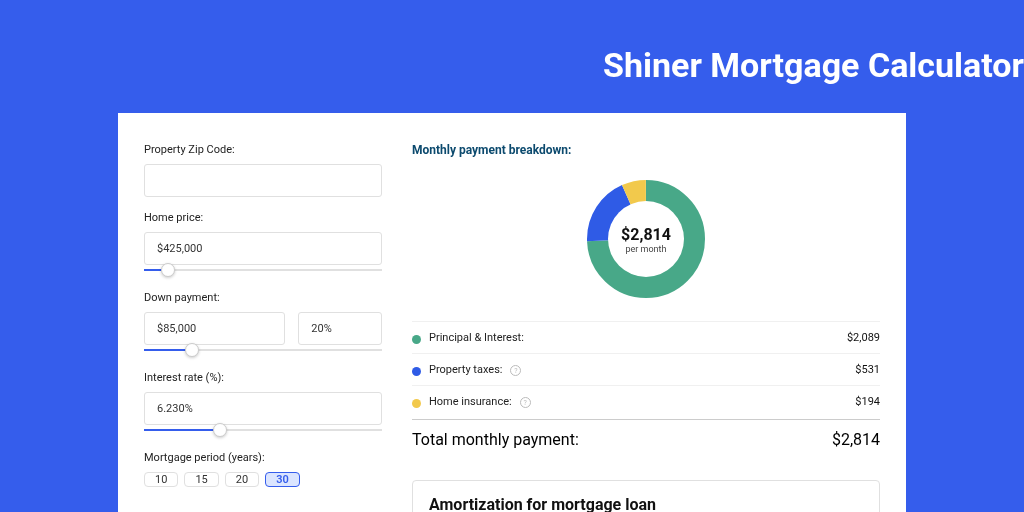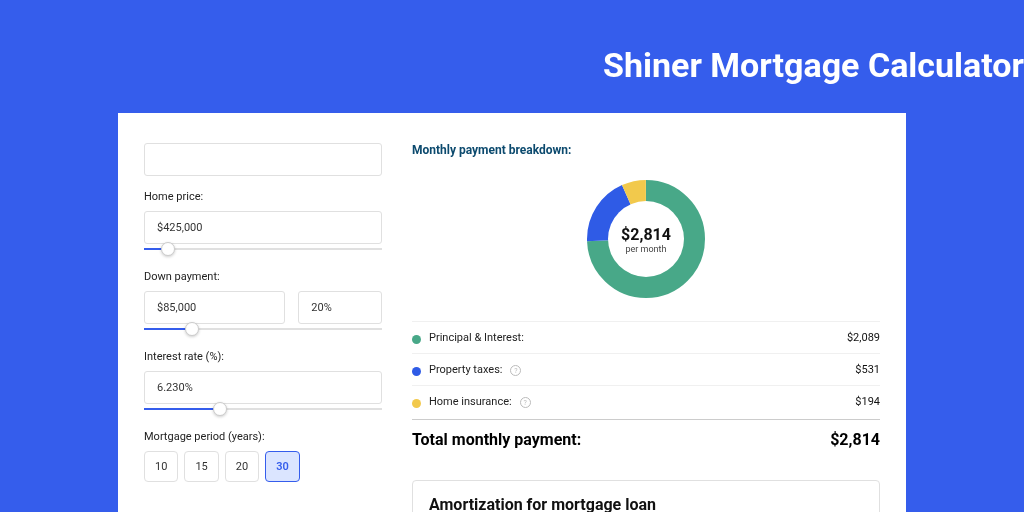--- a/index.html
+++ b/index.html
@@ -12,47 +12,48 @@
 .input { width: 100%; border: 1px solid #e0e0e0; border-radius: 3px; padding: 9px 12px; font-size: 11px; color: #333; background: #fff; }
 .field { margin-bottom: 14px; }
 .slider-wrap { position: relative; height: 14px; margin-top: -2px; }
 .slider-track { position: absolute; top: 6px; left: 0; right: 0; height: 2px; background: #e0e0e0; }
 .slider-fill { position: absolute; top: 6px; left: 0; height: 2px; background: #355dec; }
 .slider-thumb { position: absolute; top: 0; width: 14px; height: 14px; border-radius: 50%; background: #fff; border: 1px solid #ccc; box-shadow: 0 1px 3px rgba(0,0,0,0.2); transform: translateX(-50%); }
 .two-col { display: flex; gap: 13px; }
 .two-col .input:first-child { flex: 2; }
 .two-col .input:last-child { flex: 1; }
 .period-row { display: flex; gap: 6px; }
-.period-btn { border: 1px solid #e0e0e0; background: #fff; border-radius: 4px; padding: 8px 10px; font-size: 11px; color: #333; cursor: pointer; }
+.period-btn { border: 1px solid #e0e0e0; background: #fff; border-radius: 4px; padding: 0 10px; font-size: 11px; color: #333; cursor: pointer; }
 .period-btn.active { background: #dbe5ff; border-color: #355dec; color: #355dec; font-weight: 600; }
 .breakdown-title { font-size: 12px; font-weight: 700; color: #0c4a6e; margin-bottom: 22px; }
 .donut-wrap { display: flex; justify-content: center; margin-bottom: 22px; }
 .donut { position: relative; width: 120px; height: 120px; }
 .donut-center { position: absolute; inset: 22px; border-radius: 50%; background: #fff; display: flex; flex-direction: column; align-items: center; justify-content: center; }
 .donut-amount { font-size: 16px; font-weight: 700; color: #111; }
 .donut-sub { font-size: 9px; color: #444; }
 .line-row { display: flex; justify-content: space-between; align-items: center; padding: 9px 0; border-top: 1px solid #f0f0f0; }
 .line-row:first-of-type { border-top: none; }
 .line-left { display: flex; align-items: flex-end; gap: 8px; font-size: 11px; color: #222; }
 .dot { width: 9px; height: 9px; border-radius: 50%; display: inline-block; }
 .info-icon { width: 11px; height: 11px; border: 1px solid #bbb; border-radius: 50%; display: inline-flex; align-items: center; justify-content: center; font-size: 7px; color: #bbb; }
 .line-val { font-size: 11px; color: #111; }
-.total-row { font-weight: 700; border-top: 1px solid #ccc; padding-top: 10px; margin-top: 2px; }
+.total-row { font-weight: 400; border-top: 1px solid #ccc; padding-top: 10px; margin-top: 2px; }
 .amort-box { border: 1px solid #e0e0e0; border-radius: 4px; margin-top: 22px; padding: 14px 16px; }
 .amort-title { font-size: 16px; font-weight: 700; margin-bottom: 12px; color: #111; }
 </style>
 </head>
 <body>
 
 <h1 class="page-title">Shiner Mortgage Calculator</h1>
 
 <div class="card">
   <div class="left">
 
     <div class="field">
+      <label class="label">Property Zip Code:</label>
       <input class="input" value="" style="">
     </div>
 
     <div class="field">
       <label class="label">Home price:</label>
       <input class="input" value="$425,000" style="">
       <div class="slider-wrap">
         <div class="slider-track"></div>
         <div class="slider-fill" style="width:10%"></div>
         <div class="slider-thumb" style="left:10%"></div>

